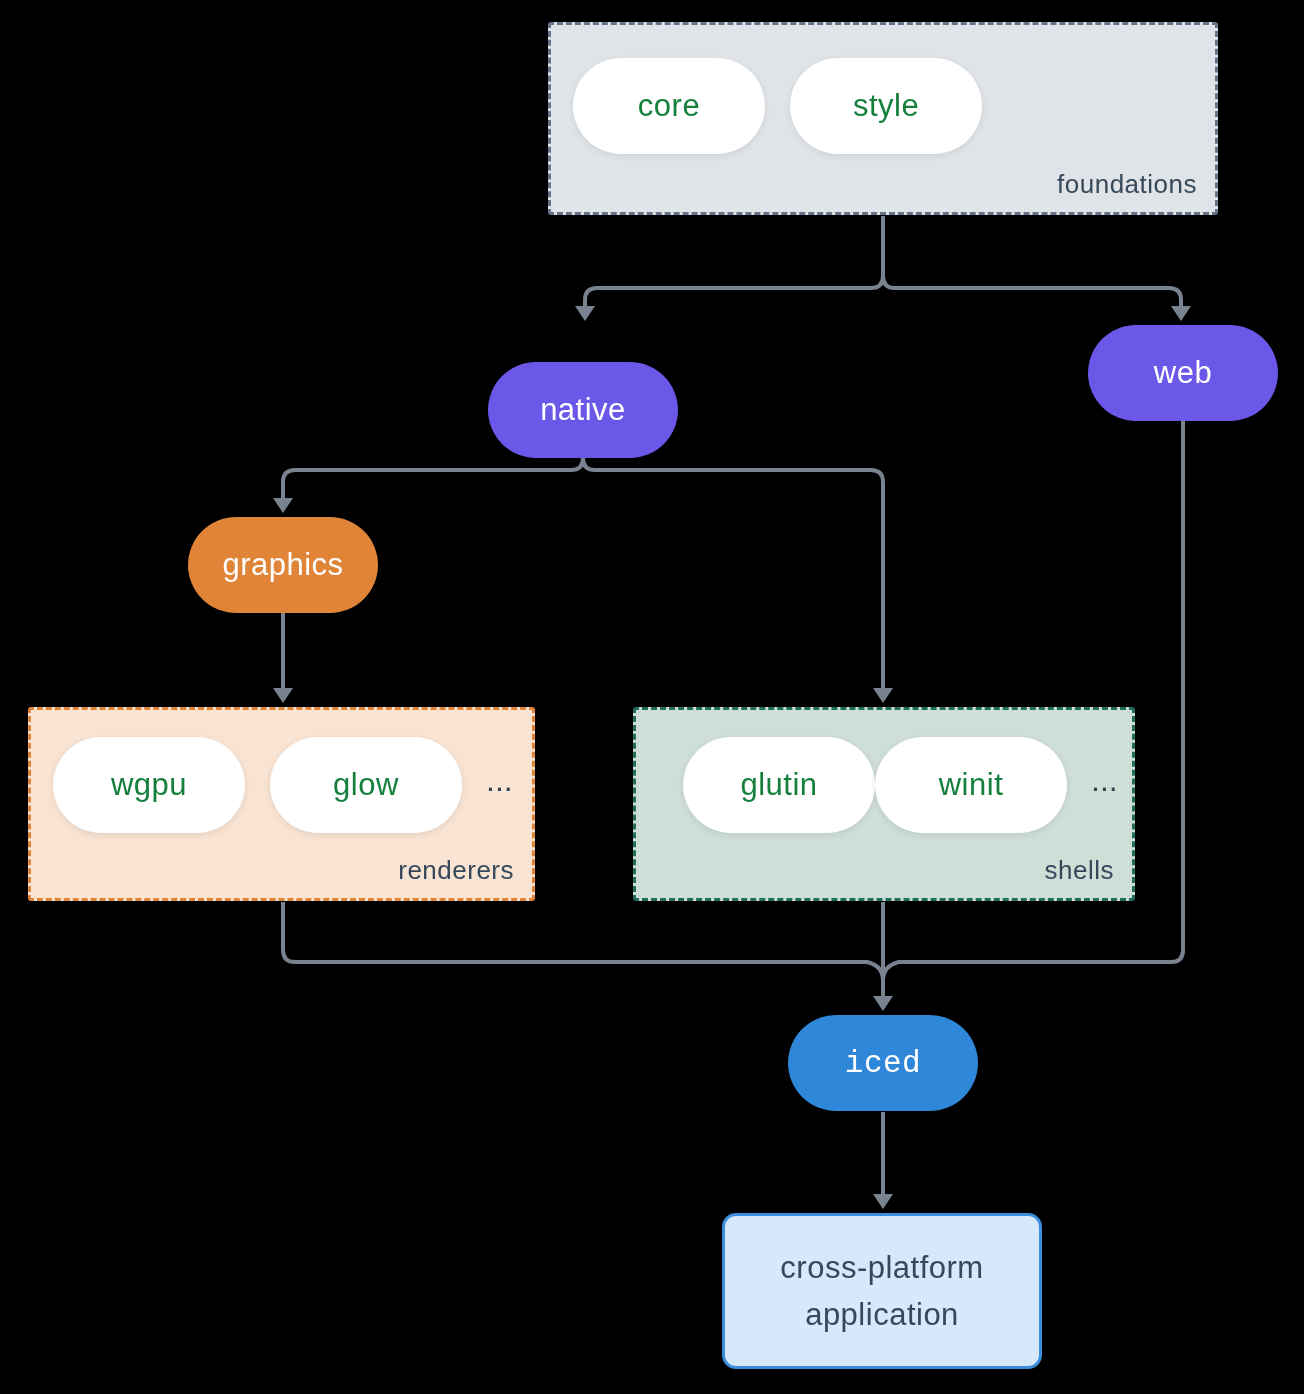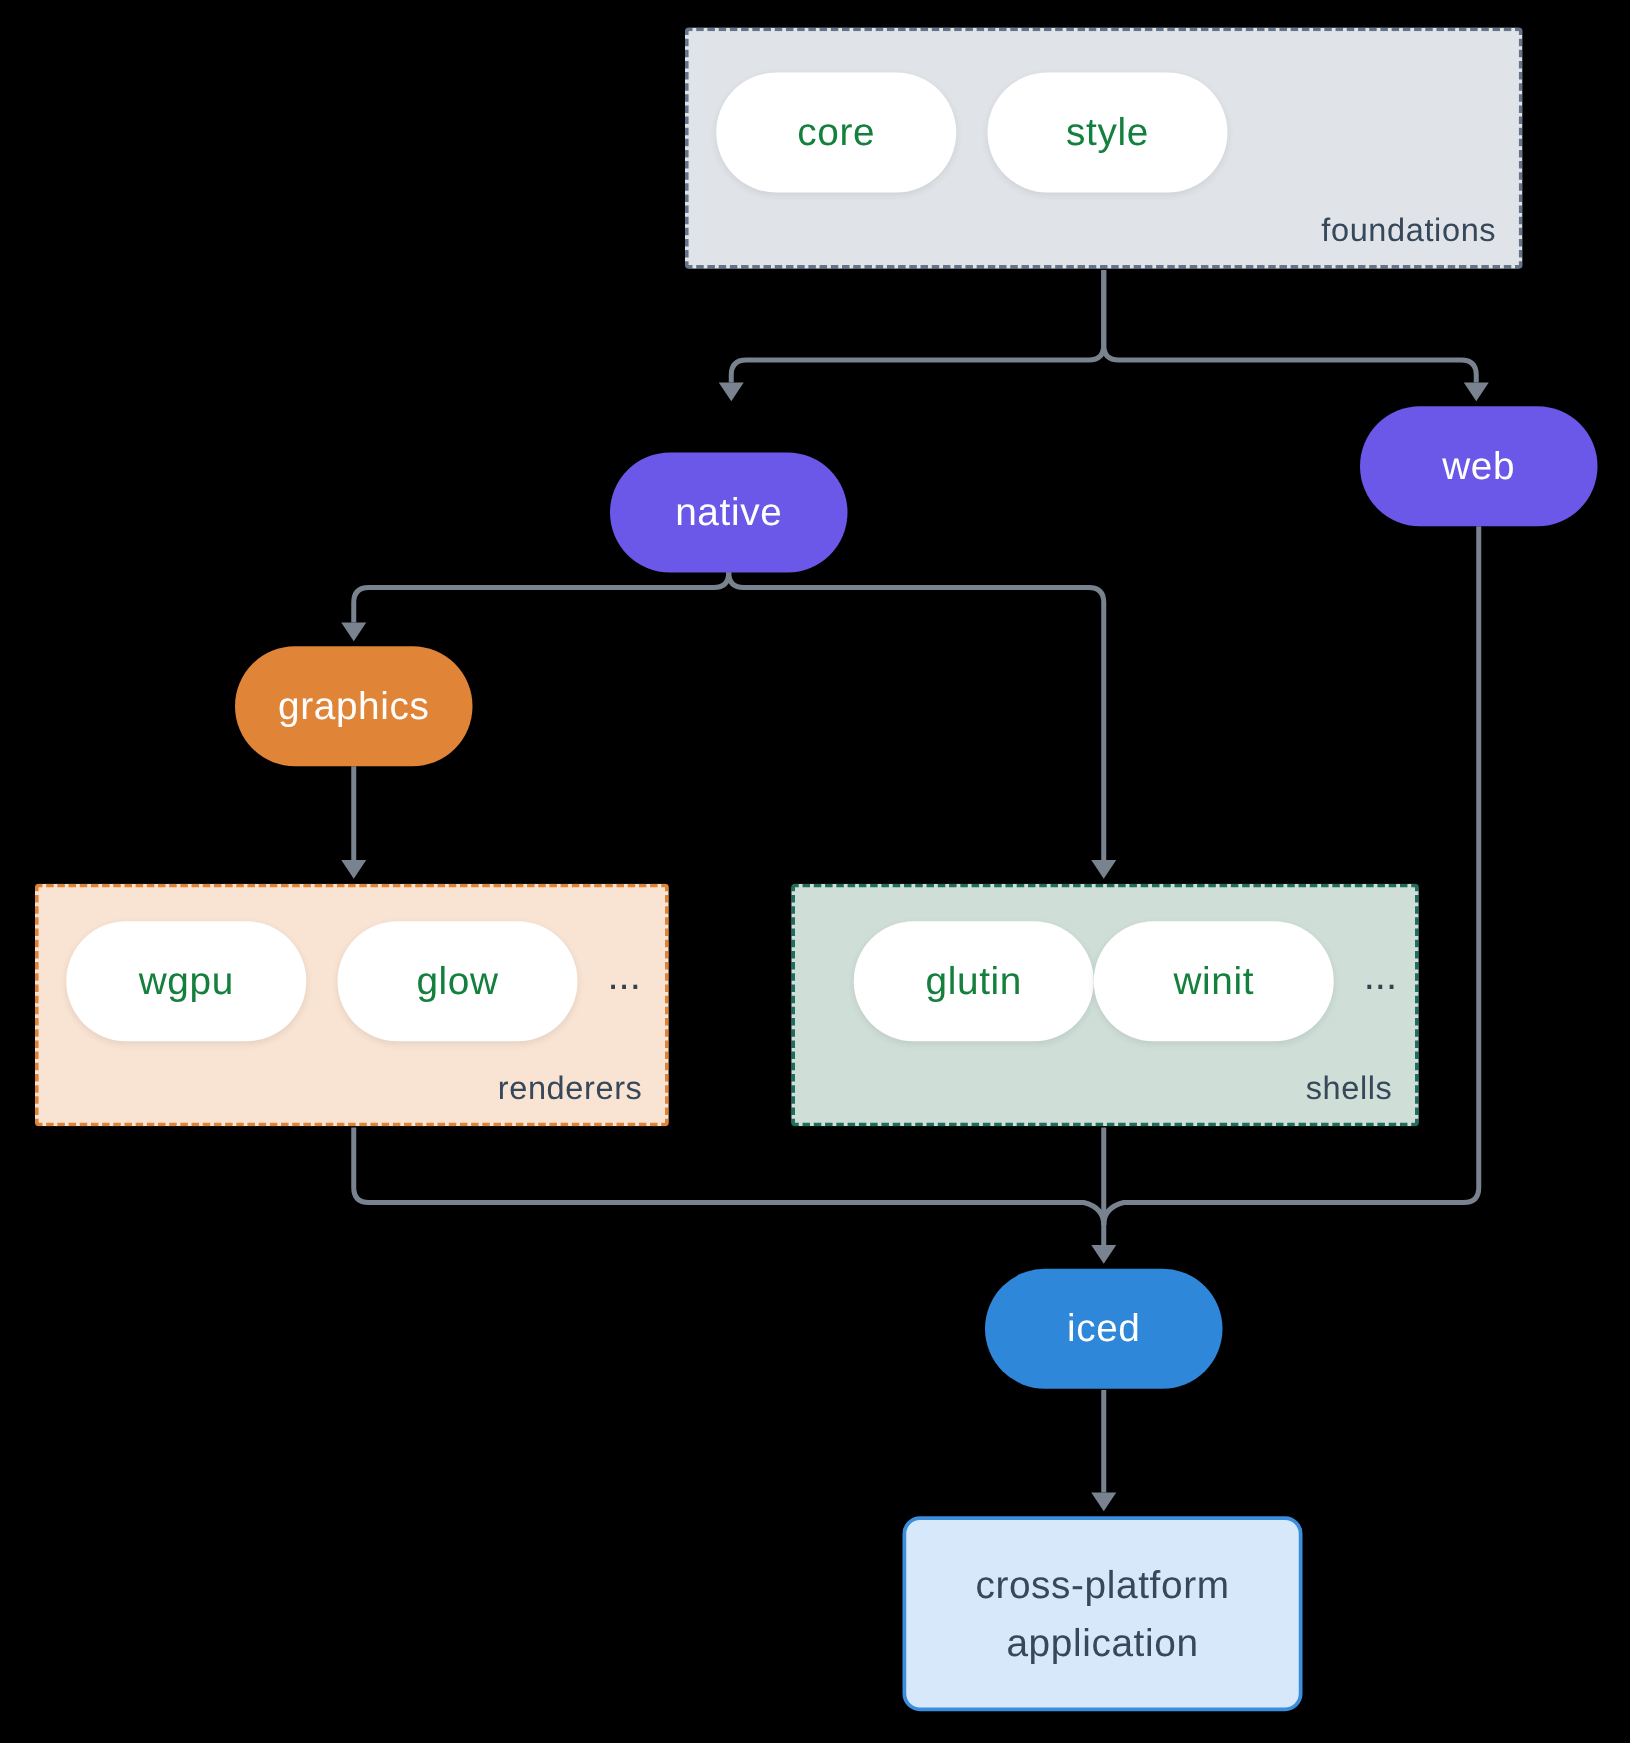--- a/index.html
+++ b/index.html
@@ -200,17 +200,17 @@
 
   <div class="group-box gb-shells">
     <div class="pill-row">
       <div class="pill white pill-gap">glutin</div>
       <div class="pill white">winit</div>
       <div class="ellipsis">...</div>
     </div>
     <div class="group-label">shells</div>
   </div>
 
-  <div class="node node-iced" style="background: rgb(46, 135, 216);">iced</div>
+  <div class="node node-iced" style="background: rgb(46, 135, 216); font-family: Liberation Mono, monospace;">iced</div>
 
   <div class="app-box">cross-platform application</div>
 
 </div>
 
 </body></html>

